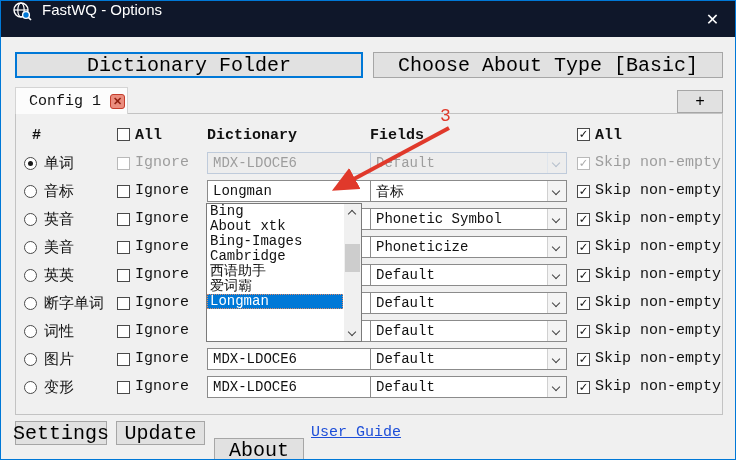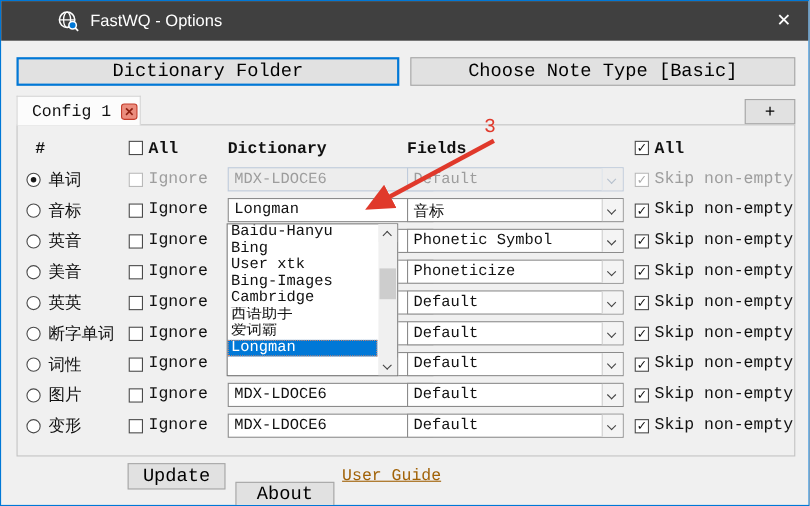--- a/index.html
+++ b/index.html
@@ -4,30 +4,30 @@
 <style>
   html,body{margin:0;padding:0;background:#888;}
   *{box-sizing:border-box;}
   .dialog{
     position:relative;width:736px;height:460px;background:#f0f0f0;
     border:1px solid #0078d7;overflow:hidden;
     font-family:"Liberation Mono","DejaVu Sans Mono",monospace;
     font-size:15px;color:#111;
   }
   
-  .titlebar{position:absolute;left:0;top:0;width:100%;height:36px;background:#404040;
-    display:flex;align-items:center;color:#fff;padding-left:40px;}
+  .titlebar{position:absolute;left:0;top:0;width:100%;height:36px;background:#0f172a;
+    display:flex;color:#fff;}
   .titlebar .app-icon{margin:0 10px 0 11px;width:20px;height:20px;flex:0 0 auto;}
   .titlebar .title{font-family:"Liberation Sans","DejaVu Sans",sans-serif;font-size:15px;}
   .close-btn{position:absolute;right:0;top:0;width:45px;height:36px;display:flex;
     align-items:center;justify-content:center;color:#fff;
     font-family:"Liberation Sans",sans-serif;font-size:16px;cursor:default;}
   
   .btn{position:absolute;background:#e1e1e1;border:1px solid #a6a6a6;
-    display:flex;align-items:center;justify-content:center;font-size:17px;color:#000;}
+    display:flex;align-items:center;justify-content:center;font-size:20px;color:#000;}
   .btn-dictfolder{left:14px;top:51px;width:348px;height:26px;border:2px solid #0078d7;}
   .btn-notetype{left:372px;top:51px;width:350px;height:26px;}
   .btn-plus{left:676px;top:89px;width:46px;height:23px;font-size:16px;}
   
   .tab{position:absolute;left:14px;top:86px;width:113px;height:27px;background:#fcfcfc;
     border:1px solid #d4d4d4;border-bottom:none;display:flex;align-items:center;
     padding-left:13px;z-index:2;}
   .tab-close{width:15px;height:15px;margin-left:9px;border:1px solid #c43d2c;border-radius:3px;
     background:#eb8d7e;color:#8e1f10;display:flex;align-items:center;justify-content:center;
     font-size:11px;font-weight:bold;font-family:"Liberation Sans",sans-serif;}
@@ -75,42 +75,42 @@
   .sbtn.down .chev{top:4px;}
   .sthumb{position:absolute;left:1px;top:40px;width:15px;height:28px;background:#cdcdcd;}
   
   .annot{position:absolute;left:0;top:0;width:736px;height:460px;z-index:9;pointer-events:none;}
   .annot-num{position:absolute;left:439px;top:105px;color:#e0392b;font-size:18px;z-index:10;}
   
   .btn-settings{left:14px;top:420px;width:92px;height:24px;}
   .btn-update{left:115px;top:420px;width:89px;height:24px;}
   .btn-about{left:213px;top:420px;width:90px;height:24px;margin-top:17px;}
   .btn-ok{left:631px;top:420px;width:91px;height:24px;}
-  .link{position:absolute;left:310px;top:423px;color:#a16207;text-decoration:underline;
+  .link{position:absolute;left:310px;top:423px;color:#1d4ed8;text-decoration:underline;
     white-space:nowrap;cursor:pointer;}
 </style>
 </head>
 <body>
 
 <div class="dialog">
 
   <div class="titlebar">
     <svg class="app-icon" viewBox="0 0 20 20">
       <circle cx="9" cy="9" r="7" fill="none" stroke="#fff" stroke-width="1.4"></circle>
       <ellipse cx="9" cy="9" rx="3.2" ry="7" fill="none" stroke="#fff" stroke-width="1.2"></ellipse>
       <line x1="2" y1="9" x2="16" y2="9" stroke="#fff" stroke-width="1.2"></line>
       <circle cx="14" cy="14" r="3.4" fill="#0078d7" stroke="#fff" stroke-width="1.4"></circle>
       <line x1="16.4" y1="16.4" x2="19" y2="19" stroke="#fff" stroke-width="1.6"></line>
     </svg>
     <span class="title">FastWQ - Options</span>
     <div class="close-btn">✕</div>
   </div>
 
   <div class="btn btn-dictfolder">Dictionary Folder</div>
-  <div class="btn btn-notetype">Choose Note Type [Basic]</div>
+  <div class="btn btn-notetype">Choose About Type [Basic]</div>
 
   <div class="tab">
     <span>Config 1</span>
     <span class="tab-close">✕</span>
   </div>
   <div class="btn btn-plus">+</div>
 
   <div class="panel">
     <span class="hdr" style="left:16px">#</span>
     <span class="checkbox" style="left:101px;top:14px" id="cb-all-left"></span>
@@ -300,23 +300,22 @@
             </span>
           </div>
           <span class="checkbox" style="left:561px">✓</span>
           <span class="cblabel" style="left:579px">Skip non-empty</span>
         </div>
       </div>
   </div>
 
   <div class="droplist">
     <div id="list-host">
-        <div class="ditem">Baidu-Hanyu</div>
         <div class="ditem">Bing</div>
-        <div class="ditem">User xtk</div>
+        <div class="ditem">About xtk</div>
         <div class="ditem">Bing-Images</div>
         <div class="ditem">Cambridge</div>
         <div class="ditem">西语助手</div>
         <div class="ditem">爱词霸</div>
         <div class="ditem sel">Longman</div>
       </div>
     <div class="dscroll">
       <div class="sbtn up">
           <i class="chev"></i>
         </div>
@@ -330,16 +329,17 @@
   <svg class="annot" viewBox="0 0 736 460">
     <defs>
       <marker id="ah" markerWidth="7" markerHeight="7" refX="4.5" refY="3" orient="auto">
         <polygon points="0,0 6.5,3 0,6" fill="#e0392b"></polygon>
       </marker>
     </defs>
     <line x1="448" y1="127" x2="338" y2="186" stroke="#e0392b" stroke-width="4" marker-end="url(#ah)"></line>
   </svg>
   <div class="annot-num">3</div>
 
+  <div class="btn btn-settings">Settings</div>
   <div class="btn btn-update">Update</div>
   <div class="btn btn-about">About</div>
   <span class="link">User Guide</span>
 </div>
 
 </body></html>

